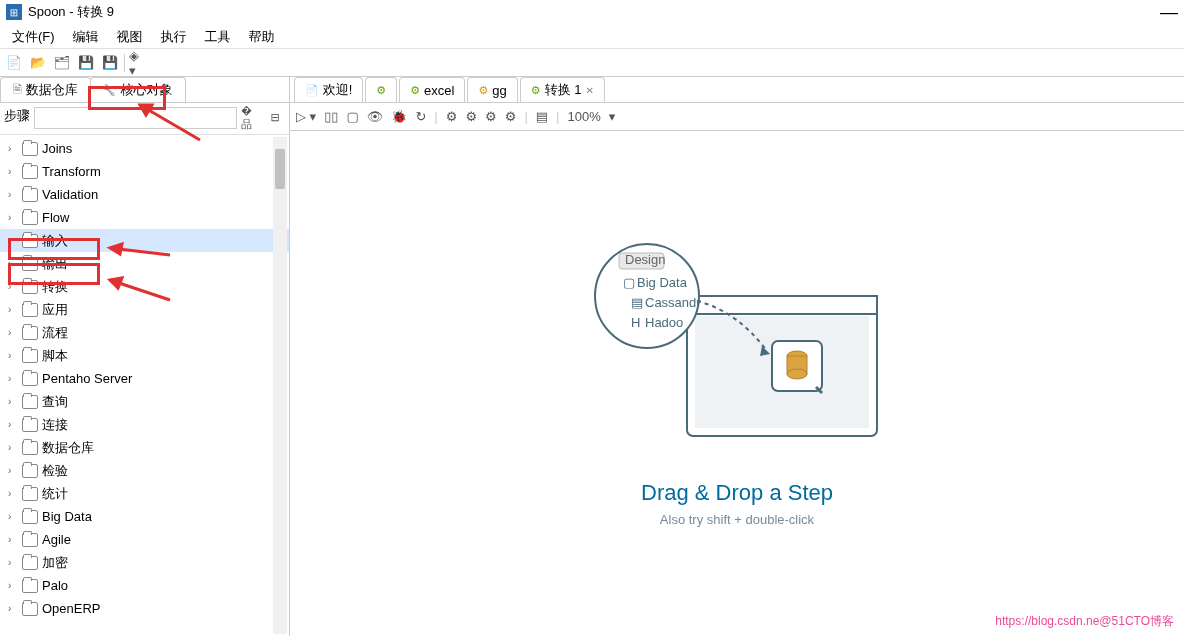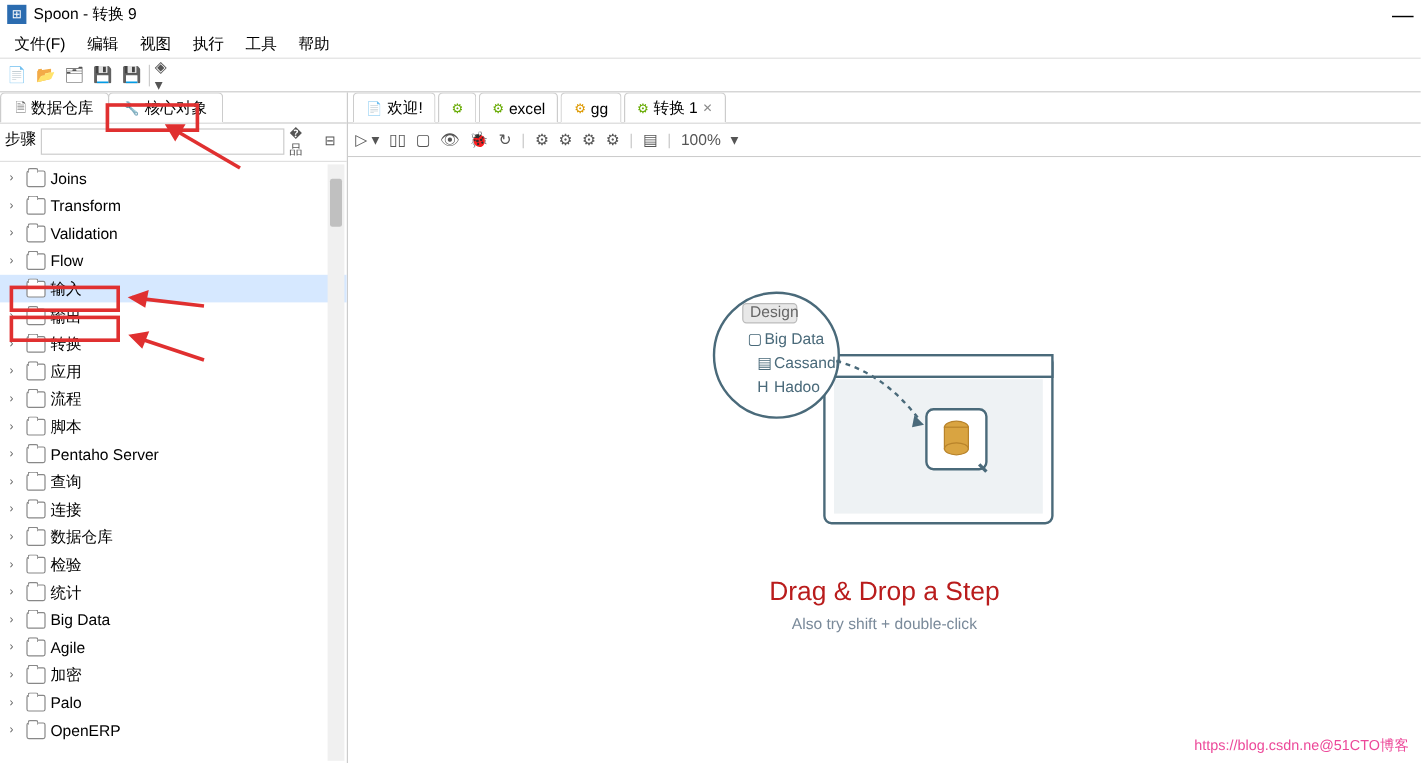--- a/index.html
+++ b/index.html
@@ -24,21 +24,21 @@
 .folder-ico { width: 16px; height: 14px; border: 1px solid #888; border-radius: 2px; position: relative; background: #fff; }
 .folder-ico::before { content: ""; position: absolute; top: -3px; left: 0; width: 7px; height: 3px; border: 1px solid #888; border-bottom: none; border-radius: 2px 2px 0 0; background: #fff; }
 .right { flex: 1; display: flex; flex-direction: column; }
 .rtabs { height: 26px; display: flex; border-bottom: 1px solid #ccc; padding-left: 4px; }
 .rtab { padding: 3px 10px; border: 1px solid #ccc; border-bottom: none; background: #fff; border-radius: 4px 4px 0 0; margin-right: 2px; display: flex; align-items: center; gap: 4px; cursor: pointer; white-space: nowrap; }
 .rtab .ico { font-size: 11px; }
 .rtab .close { font-size: 10px; color: #888; }
 .rtoolbar { height: 28px; display: flex; align-items: center; padding: 0 6px; gap: 8px; border-bottom: 1px solid #ccc; color: #555; }
 .canvas { flex: 1; position: relative; background: #fff; }
 .illustration { position: absolute; left: 50%; top: 50%; transform: translate(-50%, -50%); text-align: center; }
-.illus-title { font-size: 22px; color: #b91c1c; margin-top: 16px; font-weight: 400; }
+.illus-title { font-size: 22px; color: #0369a1; margin-top: 16px; font-weight: 400; }
 .illus-sub { font-size: 13px; color: #7a8a9a; margin-top: 6px; }
 .watermark { position: absolute; bottom: 6px; right: 10px; color: #ec4899; font-size: 12px; }
 .scrollbar { position: absolute; right: 2px; top: 2px; bottom: 2px; width: 14px; background: #f0f0f0; }
 .scrollthumb { position: absolute; top: 12px; left: 2px; right: 2px; height: 40px; background: #c0c0c0; border-radius: 2px; }
 .arrow-annot { position: absolute; pointer-events: none; }
 svg.arrow { stroke: #e03030; stroke-width: 3; fill: none; }
 .redbox { position: absolute; border: 3px solid #e03030; pointer-events: none; }
 </style>
 </head>
 <body>

